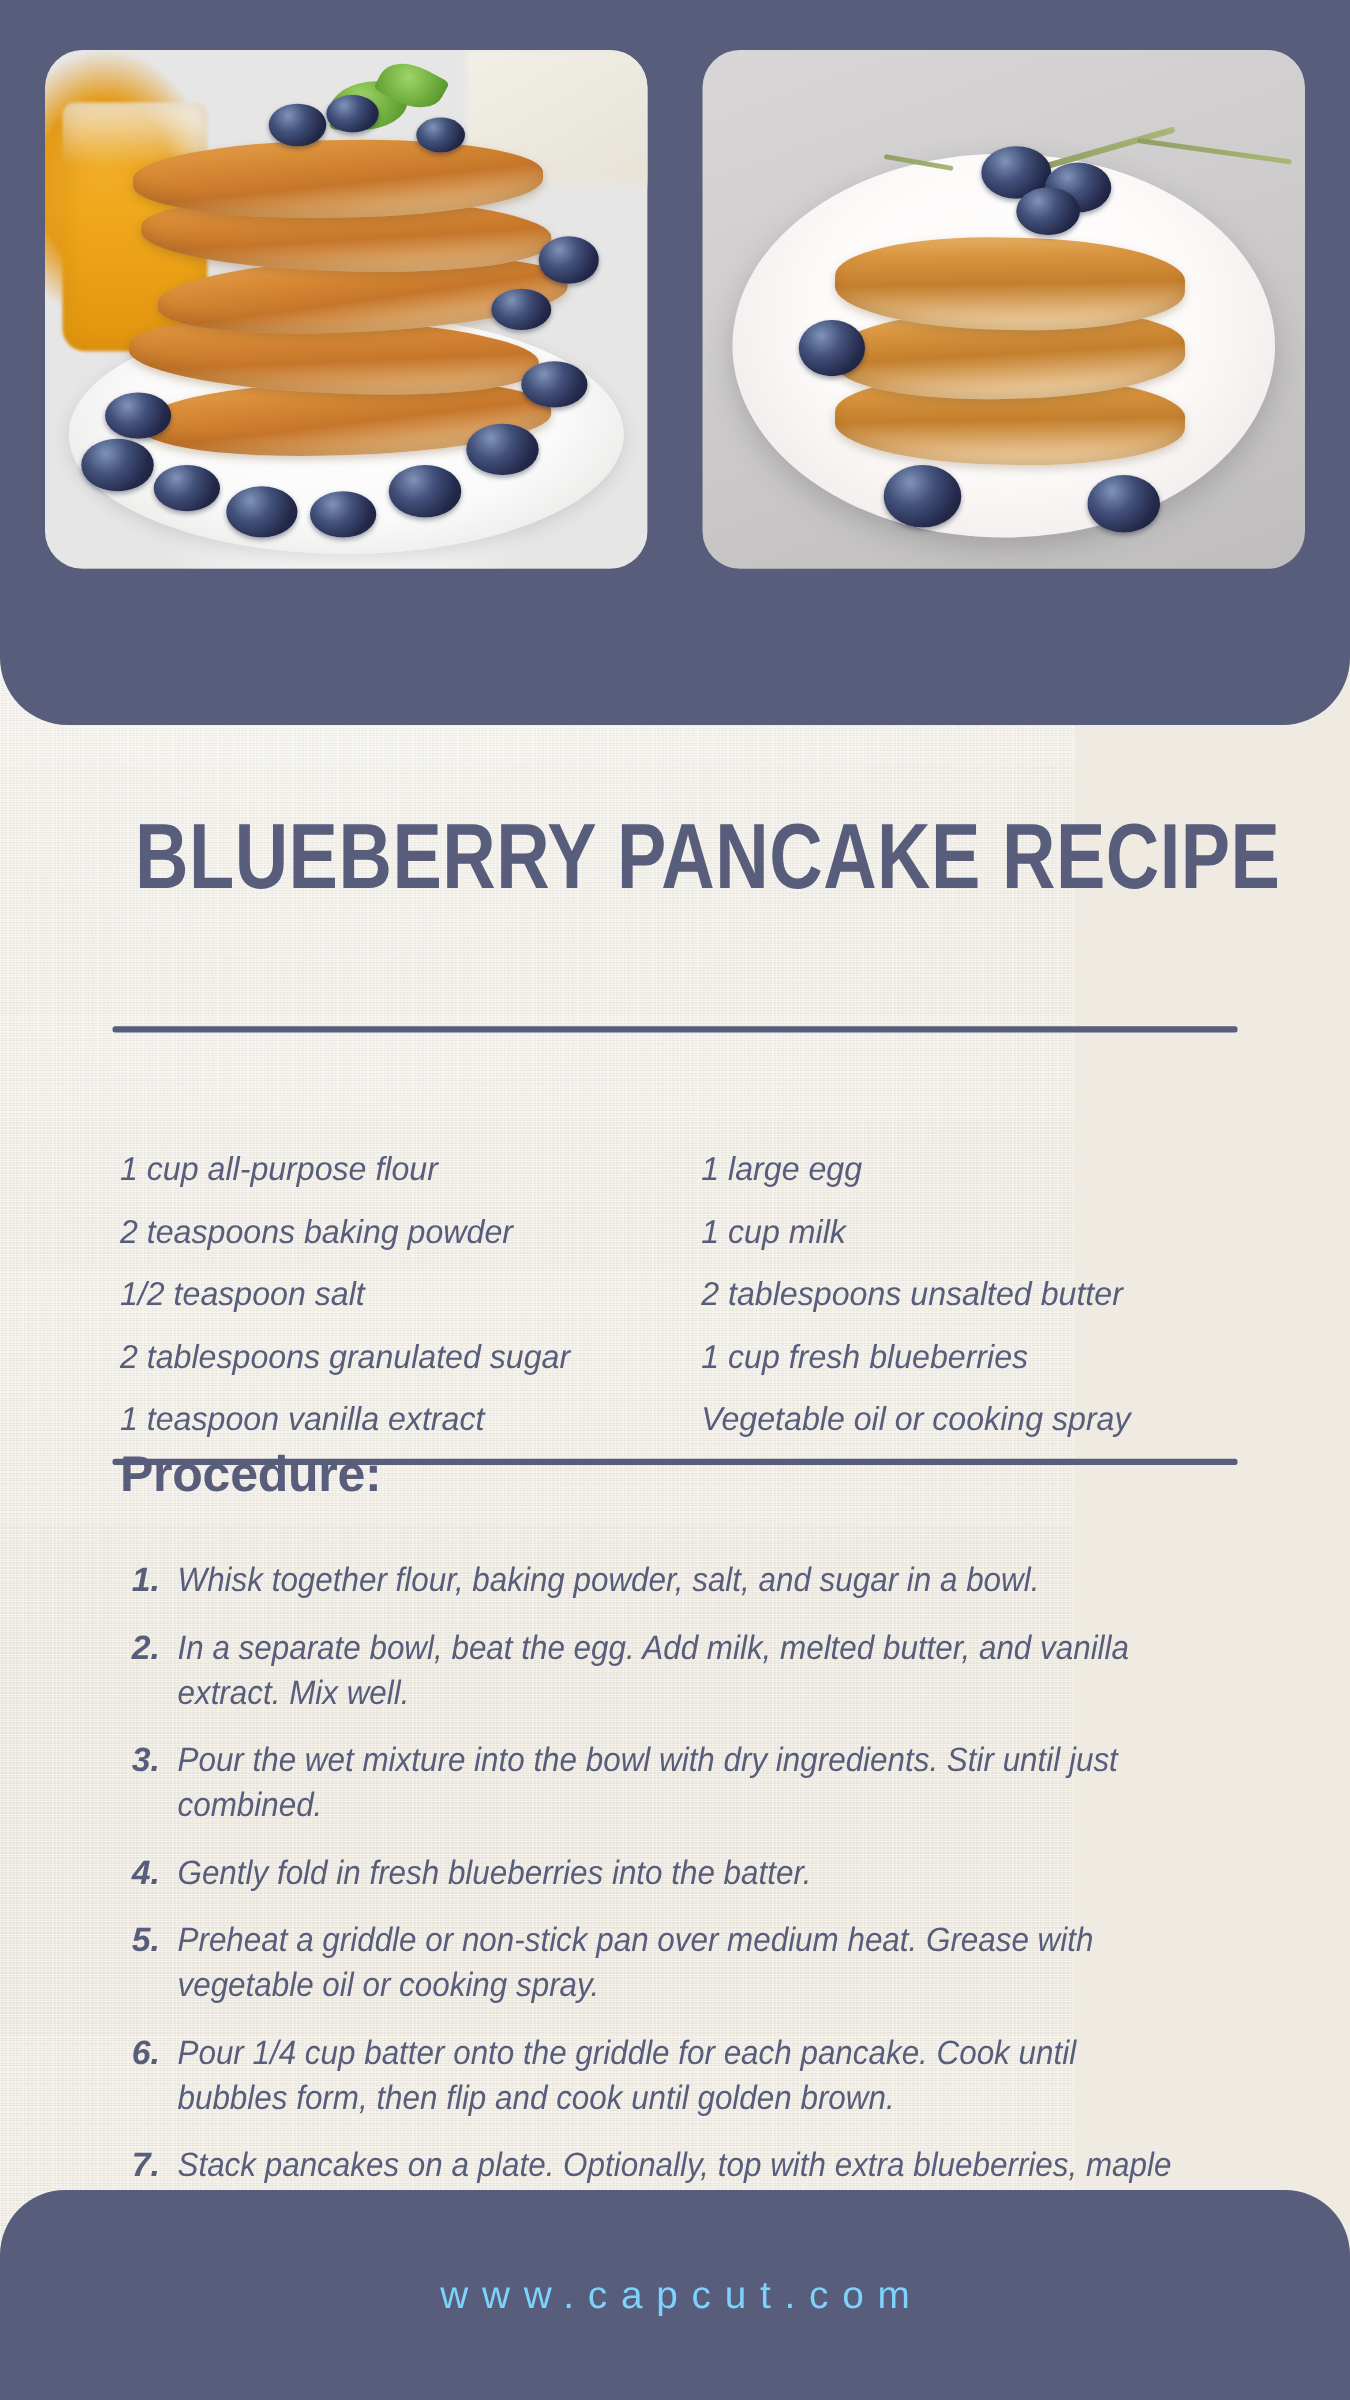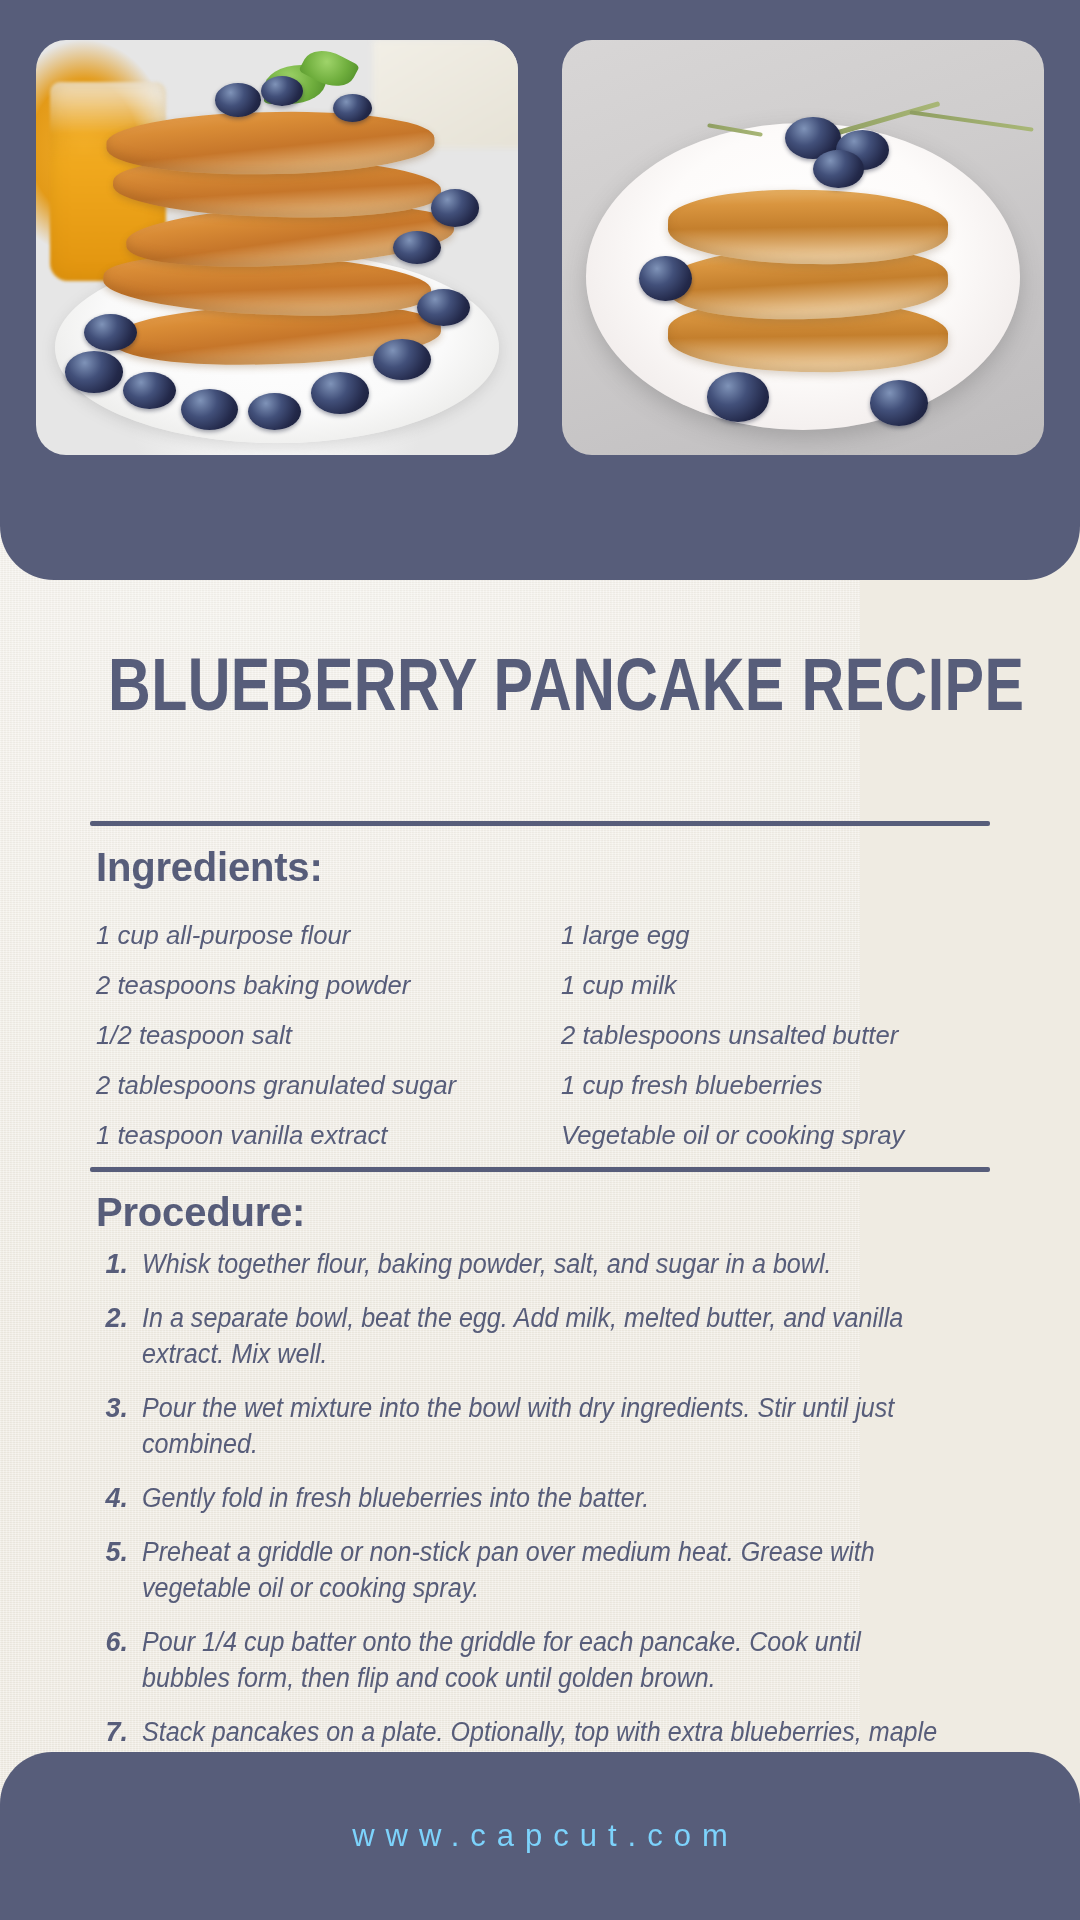--- a/index.html
+++ b/index.html
@@ -152,21 +152,21 @@
   .rule-1{ top:821px; }
   .rule-2{ top:1167px; }
 
   
   .section-head{
     position:absolute; left:96px;
     font-size:40px; font-weight:700; color:#575d7a;
     letter-spacing:-.2px;
   }
   .head-ing{ top:845px; }
-  .head-proc{ top:1190px; }
+  .head-proc{ top:1158px; }
 
   .ing-grid{
     position:absolute; left:96px; top:910px;
     width:906px;
     display:grid;
     grid-template-columns:465px 441px;
     row-gap:0px;
   }
   .ing-item{
     font-size:26.5px;
@@ -276,21 +276,20 @@
       <div class="bb" style="left:16%;top:52%;width:11%;height:11%;"></div>
       <div class="bb" style="left:30%;top:80%;width:13%;height:12%;"></div>
       <div class="bb" style="left:64%;top:82%;width:12%;height:11%;"></div>
     </div>
 
   </div>
 
   <div class="title">BLUEBERRY PANCAKE RECIPE</div>
 
   <div class="rule rule-1"></div>
-  <div class="section-head head-ing">Ingredients:</div>
 
   <div class="ing-grid">
     <div class="ing-item">1 cup all-purpose flour</div>
     <div class="ing-item">1 large egg</div>
     <div class="ing-item">2 teaspoons baking powder</div>
     <div class="ing-item">1 cup milk</div>
     <div class="ing-item">1/2 teaspoon salt</div>
     <div class="ing-item">2 tablespoons unsalted butter</div>
     <div class="ing-item">2 tablespoons granulated sugar</div>
     <div class="ing-item">1 cup fresh blueberries</div>

